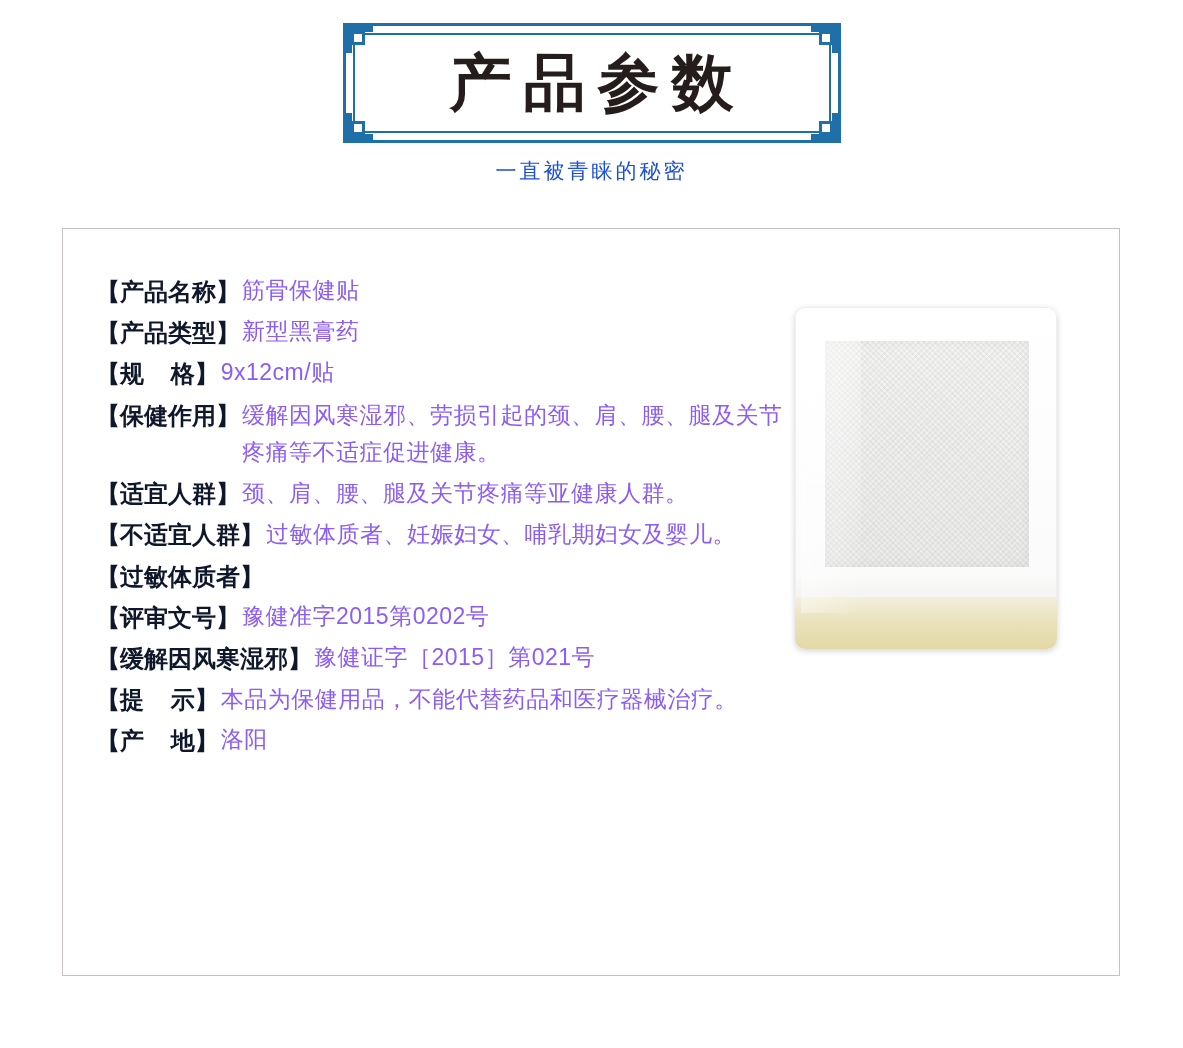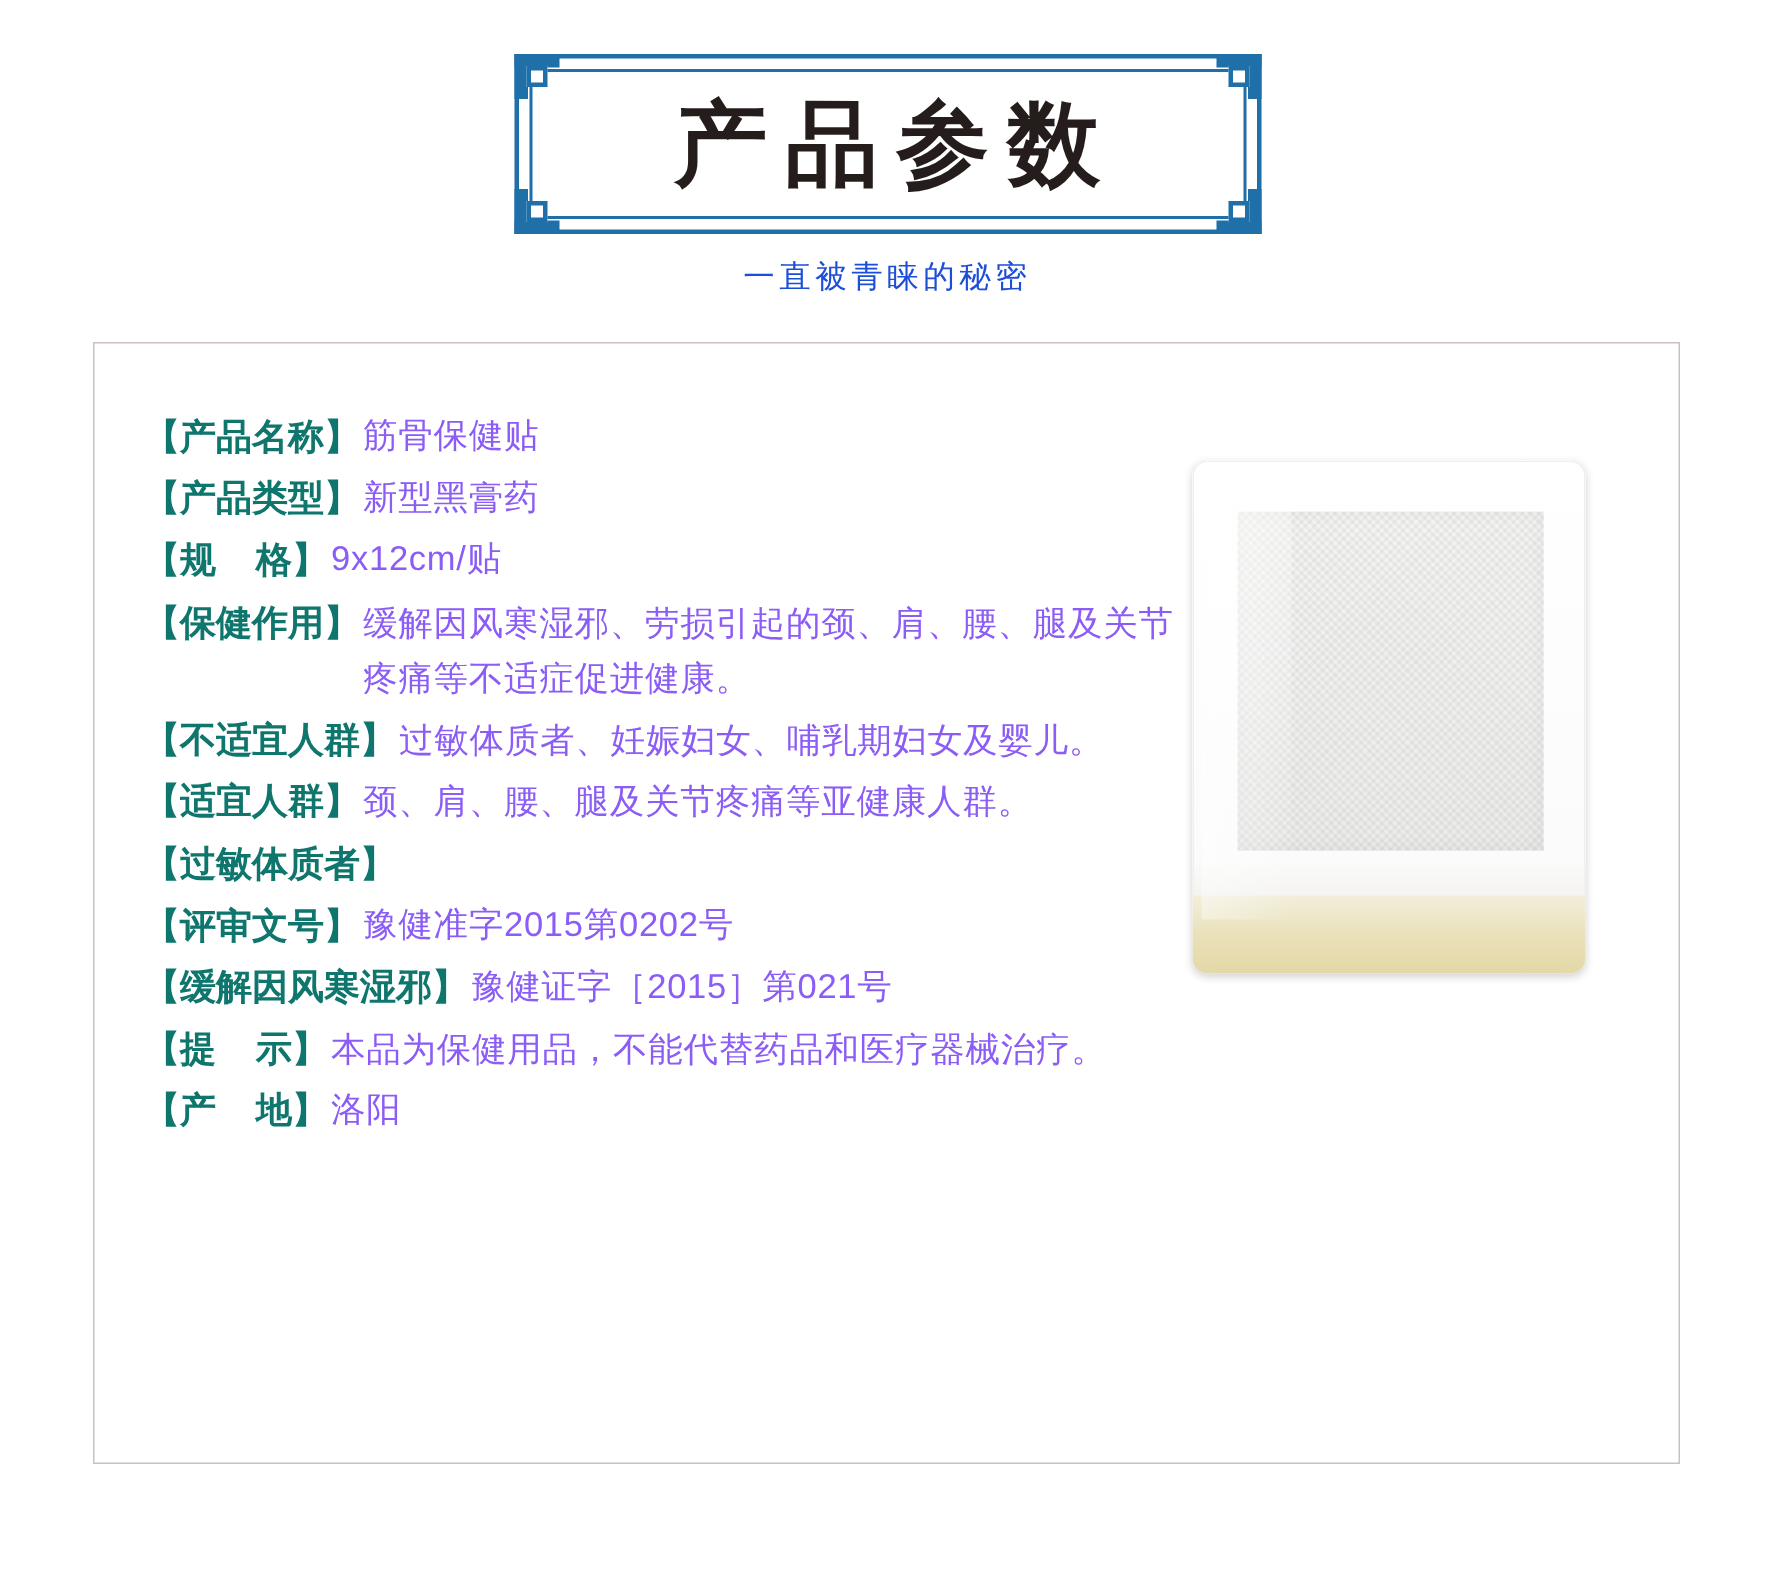--- a/index.html
+++ b/index.html
@@ -12,21 +12,21 @@
     background: #ffffff;
     font-family: "Liberation Sans", "DejaVu Sans", sans-serif;
     color: #231f1e;
     position: relative;
     overflow: hidden;
   }
 
   
   .header {
     width: 100%;
-    padding-top: 36px;
+    padding-top: 23px;
     display: flex;
     flex-direction: column;
     align-items: center;
   }
   .title-frame {
     position: relative;
     width: 498px;
     height: 120px;
     border: 3px solid #1f6fa8;
     box-sizing: border-box;
@@ -106,21 +106,21 @@
     display: flex;
     align-items: flex-start;
     margin-bottom: 4px;
   }
   .label {
     flex: 0 0 auto;
     font-size: 24px;
     font-weight: bold;
     line-height: 1.55;
     white-space: pre;
-    color: #0f766e;
+    color: #0f172a;
     letter-spacing: 0px;
   }
   .value {
     flex: 1 1 auto;
     font-size: 23px;
     line-height: 1.55;
     color: #8b5cf6;
     letter-spacing: 0.5px;
     padding-left: 2px;
   }
@@ -202,26 +202,26 @@
     </div>
     <div class="row">
       <div class="label">【规    格】</div>
       <div class="value">9x12cm/贴</div>
     </div>
     <div class="row tall">
       <div class="label">【保健作用】</div>
       <div class="value">缓解因风寒湿邪、劳损引起的颈、肩、腰、腿及关节疼痛等不适症促进健康。</div>
     </div>
     <div class="row tall">
+      <div class="label">【适宜人群】</div>
+      <div class="value">颈、肩、腰、腿及关节疼痛等亚健康人群。</div>
+    </div>
+    <div class="row tall">
       <div class="label">【不适宜人群】</div>
       <div class="value">过敏体质者、妊娠妇女、哺乳期妇女及婴儿。</div>
-    </div>
-    <div class="row tall">
-      <div class="label">【适宜人群】</div>
-      <div class="value">颈、肩、腰、腿及关节疼痛等亚健康人群。</div>
     </div>
     <div class="row">
       <div class="label">【过敏体质者】</div>
     </div>
     <div class="row">
       <div class="label">【评审文号】</div>
       <div class="value">豫健准字2015第0202号</div>
     </div>
     <div class="row">
       <div class="label">【缓解因风寒湿邪】</div>

